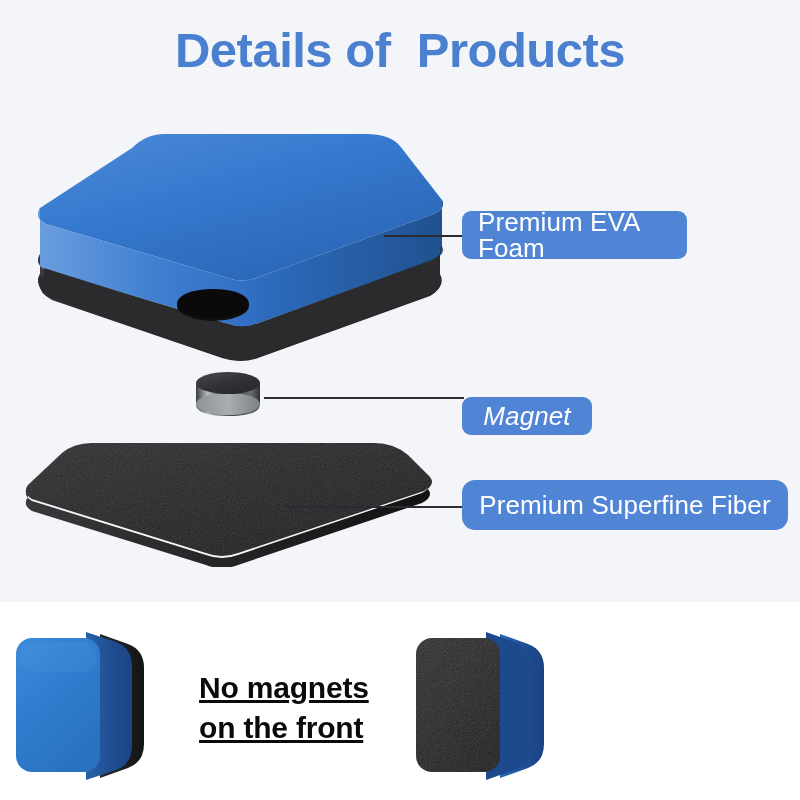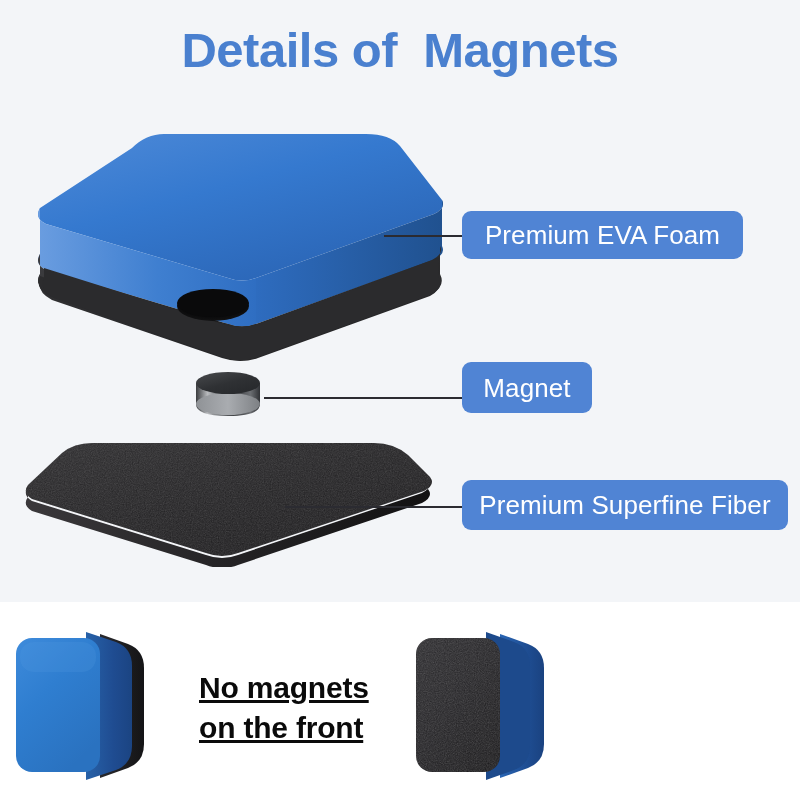--- a/index.html
+++ b/index.html
@@ -53,23 +53,23 @@
     border-radius: 9px;
     font-size: 26px;
     line-height: 1;
     display: flex;
     align-items: center;
     justify-content: center;
     box-sizing: border-box;
     padding: 0 16px;
     letter-spacing: 0.1px;
   }
-  .badge-foam   { left: 462px; top: 211px; width: 281px; height: 48px; }
-  .badge-magnet { left: 462px; top: 362px; width: 130px; height: 51px; }
-  .badge-fiber  { left: 462px; top: 480px; width: 326px; height: 50px; }
+  .badge-foam   { left: 462px; top: 211px; width: 225px; height: 48px; }
+  .badge-magnet { left: 462px; top: 397px; width: 130px; height: 38px; font-style: italic; }
+  .badge-fiber  { left: 462px; top: 480px; width: 326px; height: 50px; border-radius: 13px; }
 
   
   .leader {
     position: absolute;
     height: 2px;
     background: #2b2b31;
   }
   .leader-foam   { left: 384px; top: 235px; width: 80px; }
   .leader-magnet { left: 264px; top: 397px; width: 200px; }
   .leader-fiber  { left: 285px; top: 506px; width: 179px; }
@@ -120,21 +120,21 @@
   .caption-right { left: 598px; top: 668px; }
 </style>
 </head>
 <body>
 
 <div id="page">
 
   <div class="bg-top"></div>
   <div class="bg-bottom"></div>
 
-  <div class="title">Details of  Magnets</div>
+  <div class="title">Details of  Products</div>
 
   <div class="foam-block">
     <svg width="420" height="240" viewBox="0 0 420 240">
       <defs>
         <linearGradient id="foamTop" x1="0" y1="0" x2="0.75" y2="1">
           <stop offset="0%" stop-color="#4e8ad8"></stop>
           <stop offset="45%" stop-color="#3579cf"></stop>
           <stop offset="100%" stop-color="#2a64b4"></stop>
         </linearGradient>
         <linearGradient id="foamFrontL" x1="0" y1="0" x2="1" y2="0">

